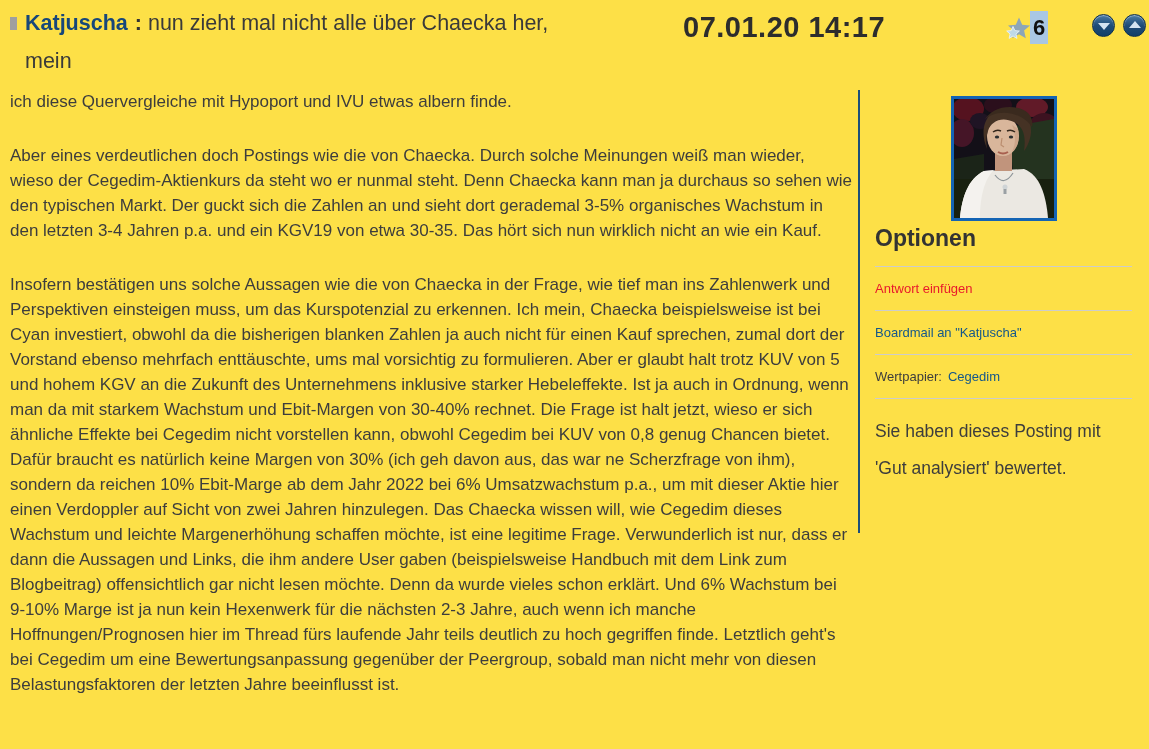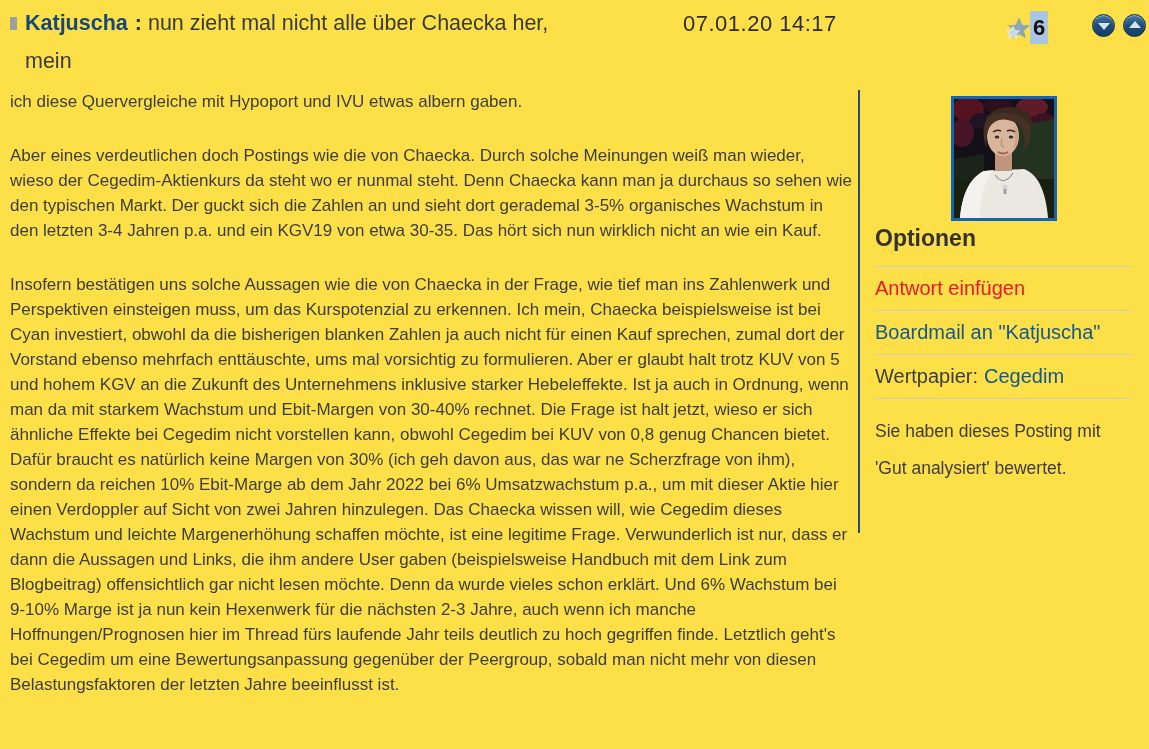--- a/index.html
+++ b/index.html
@@ -5,21 +5,21 @@
   html,body{margin:0;padding:0;background:#ffffff;}
   .page{
     position:relative;width:1149px;height:749px;overflow:hidden;background:#fde047;
     font-family:"Liberation Sans", sans-serif;
   }
   
   .marker{position:absolute;left:10px;top:17px;width:7px;height:13px;background:#9f9f9f;}
   .title{position:absolute;left:25px;top:4px;width:700px;font-size:21.5px;line-height:38px;color:#3a3a3a;}
   .author{color:#17477a;font-weight:700;text-decoration:none;cursor:pointer;}
   .colon{font-weight:700;color:#333333;padding:0 6px 0 7px;}
-  .datetime{position:absolute;left:683px;top:11px;font-size:22px;font-weight:400;color:#2d2d2d;letter-spacing:.5px;}
+  .datetime{position:absolute;left:683px;top:11px;font-size:29px;font-weight:700;color:#2d2d2d;letter-spacing:.5px;}
   .rating{position:absolute;left:1005px;top:11px;display:flex;align-items:flex-start;}
   .star-svg{width:27px;height:26px;margin-top:4px;margin-right:-2px;}
   .count{display:inline-block;background:#a9c7e4;color:#101010;font-weight:700;font-size:22px;line-height:33px;padding:0 3px;}
   .nav-buttons{position:absolute;left:1092px;top:14px;display:flex;gap:8px;}
   .circle-btn{
     width:23px;height:23px;border-radius:50%;border:1px solid #0c2f4f;padding:0;cursor:pointer;
     background:linear-gradient(180deg,#4a7ba5 0%,#1f4d78 50%,#123f68 100%);
     box-shadow:inset 0 1px 1px rgba(255,255,255,.45);
     display:flex;align-items:center;justify-content:center;
   }
@@ -28,21 +28,21 @@
   .tri.up{border-bottom:7px solid #d4e4f1;margin-bottom:2px;}
   
   .post-body{position:absolute;left:10px;top:89px;width:842px;font-size:17px;line-height:25px;color:#3d3d3d;}
   .post-body p{margin:0 0 29px 0;}
   .vrule{position:absolute;left:858px;top:90px;width:2px;height:443px;background:#1c4f7c;}
   
   .sidebar{position:absolute;left:875px;top:90px;width:257px;}
   .avatar{width:100px;height:119px;border:3px solid #1464b4;margin:6px auto 0;display:block;}
   .options-heading{margin:4px 0 0 0;font-size:23px;font-weight:700;color:#333333;}
   .options-list{margin-top:14px;border-top:1px solid #cccccc;}
-  .option-item{height:43px;display:flex;align-items:center;border-bottom:1px solid #cccccc;font-size:20px;}
+  .option-item{height:43px;display:flex;align-items:center;border-bottom:1px solid #cccccc;font-size:13px;}
   .link-red{color:#e8192c;cursor:pointer;text-decoration:none;}
   .link-blue{color:#14578a;cursor:pointer;text-decoration:none;}
   .option-label{color:#3d3d3d;margin-right:6px;}
   .rating-note{margin-top:14px;width:250px;font-size:17.5px;line-height:37px;color:#3d3d3d;}
 </style>
 </head>
 <body>
 
 <div class="page">
 
@@ -66,21 +66,21 @@
   <div class="nav-buttons">
     <button class="circle-btn">
       <span class="tri down"></span>
     </button>
     <button class="circle-btn">
       <span class="tri up"></span>
     </button>
   </div>
 
   <div class="post-body">
-    <p>ich diese Quervergleiche mit Hypoport und IVU etwas albern gaben.</p>
+    <p>ich diese Quervergleiche mit Hypoport und IVU etwas albern finde.</p>
     <p>Aber eines verdeutlichen doch Postings wie die von Chaecka. Durch solche Meinungen weiß man wieder, wieso der Cegedim-Aktienkurs da steht wo er nunmal steht. Denn Chaecka kann man ja durchaus so sehen wie den typischen Markt. Der guckt sich die Zahlen an und sieht dort gerademal 3-5% organisches Wachstum in den letzten 3-4 Jahren p.a. und ein KGV19 von etwa 30-35. Das hört sich nun wirklich nicht an wie ein Kauf.</p>
     <p>Insofern bestätigen uns solche Aussagen wie die von Chaecka in der Frage, wie tief man ins Zahlenwerk und Perspektiven einsteigen muss, um das Kurspotenzial zu erkennen. Ich mein, Chaecka beispielsweise ist bei Cyan investiert, obwohl da die bisherigen blanken Zahlen ja auch nicht für einen Kauf sprechen, zumal dort der Vorstand ebenso mehrfach enttäuschte, ums mal vorsichtig zu formulieren. Aber er glaubt halt trotz KUV von 5 und hohem KGV an die Zukunft des Unternehmens inklusive starker Hebeleffekte. Ist ja auch in Ordnung, wenn man da mit starkem Wachstum und Ebit-Margen von 30-40% rechnet. Die Frage ist halt jetzt, wieso er sich ähnliche Effekte bei Cegedim nicht vorstellen kann, obwohl Cegedim bei KUV von 0,8 genug Chancen bietet. Dafür braucht es natürlich keine Margen von 30% (ich geh davon aus, das war ne Scherzfrage von ihm), sondern da reichen 10% Ebit-Marge ab dem Jahr 2022 bei 6% Umsatzwachstum p.a., um mit dieser Aktie hier einen Verdoppler auf Sicht von zwei Jahren hinzulegen. Das Chaecka wissen will, wie Cegedim dieses Wachstum und leichte Margenerhöhung schaffen möchte, ist eine legitime Frage. Verwunderlich ist nur, dass er dann die Aussagen und Links, die ihm andere User gaben (beispielsweise Handbuch mit dem Link zum Blogbeitrag) offensichtlich gar nicht lesen möchte. Denn da wurde vieles schon erklärt. Und 6% Wachstum bei 9-10% Marge ist ja nun kein Hexenwerk für die nächsten 2-3 Jahre, auch wenn ich manche Hoffnungen/Prognosen hier im Thread fürs laufende Jahr teils deutlich zu hoch gegriffen finde. Letztlich geht's bei Cegedim um eine Bewertungsanpassung gegenüber der Peergroup, sobald man nicht mehr von diesen Belastungsfaktoren der letzten Jahre beeinflusst ist.</p>
   </div>
 
   <div class="vrule"></div>
 
   <aside class="sidebar">
 
     <svg class="avatar" viewBox="0 0 100 119">
       <rect width="100" height="119" fill="#131018"></rect>

